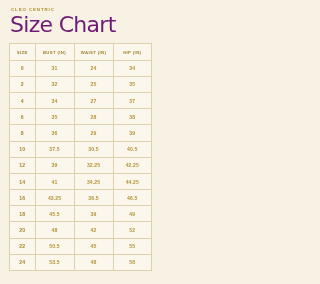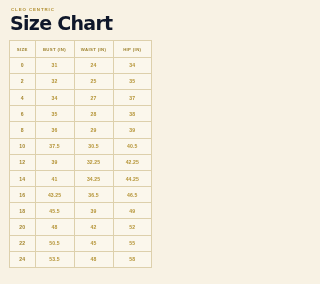--- a/index.html
+++ b/index.html
@@ -24,23 +24,23 @@
   .brand {
     font-size: 4.4px;
     letter-spacing: 0.9px;
     font-weight: 700;
     color: #b08d2e;
     margin: 1px 0 2px 2px;
     text-transform: uppercase;
     line-height: 1;
   }
   .title {
-    font-size: 19px;
-    font-weight: 700;
-    color: #0f172a;
+    font-size: 22px;
+    font-weight: 400;
+    color: #701a75;
     letter-spacing: -0.7px;
     line-height: 1;
     margin: 1px 0 7px 1px;
     font-family: "DejaVu Sans", sans-serif;
   }
   .table {
     width: 142px;
     border-collapse: collapse;
     table-layout: fixed;
     border: 0.6px solid #ddd0ac;

